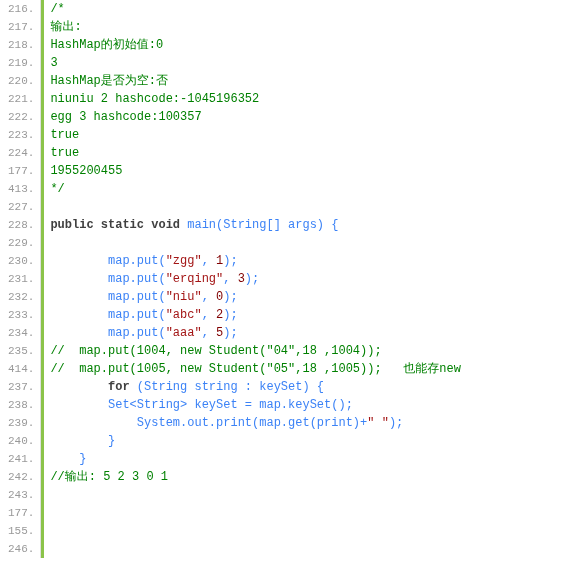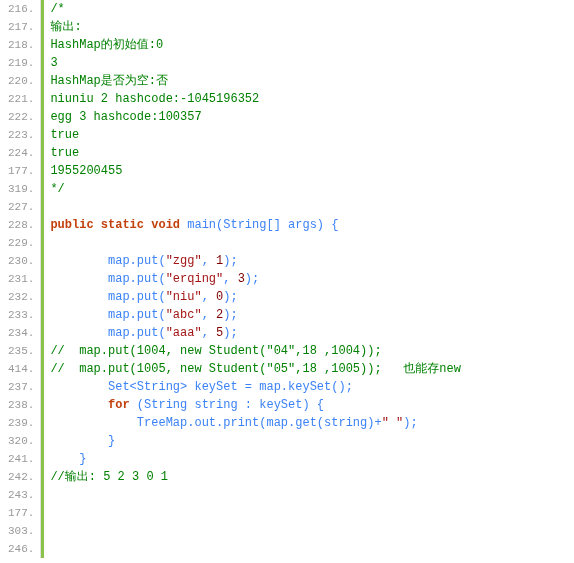--- a/index.html
+++ b/index.html
@@ -31,60 +31,60 @@
     flex: 1;
     border-left: 3px solid #8bc34a;
     overflow: hidden;
   }
   .line {
     height: 18px;
     padding-left: 6px;
     white-space: pre;
   }
   .c  { color: #008000; }   
-  .k  { color: #c2410c; font-weight: bold; }   
+  .k  { color: #404040; font-weight: bold; }   
   .t  { color: #3b82f6; }      
   .s  { color: #a31515; }   
   .n  { color: #800000; }   
 </style>
 </head>
 <body>
 
 <div class="editor">
   <div class="gutter" id="gutter">
       <div class="num">216.</div>
       <div class="num">217.</div>
       <div class="num">218.</div>
       <div class="num">219.</div>
       <div class="num">220.</div>
       <div class="num">221.</div>
       <div class="num">222.</div>
       <div class="num">223.</div>
       <div class="num">224.</div>
       <div class="num">177.</div>
-      <div class="num">319.</div>
+      <div class="num">413.</div>
       <div class="num">227.</div>
       <div class="num">228.</div>
       <div class="num">229.</div>
       <div class="num">230.</div>
       <div class="num">231.</div>
       <div class="num">232.</div>
       <div class="num">233.</div>
       <div class="num">234.</div>
       <div class="num">235.</div>
       <div class="num">414.</div>
       <div class="num">237.</div>
       <div class="num">238.</div>
       <div class="num">239.</div>
-      <div class="num">320.</div>
+      <div class="num">240.</div>
       <div class="num">241.</div>
       <div class="num">242.</div>
       <div class="num">243.</div>
       <div class="num">177.</div>
-      <div class="num">303.</div>
+      <div class="num">155.</div>
       <div class="num">246.</div>
     </div>
   <div class="code" id="code">
       <div class="line"><span class="c">/*</span></div>
       <div class="line"><span class="c">输出:</span></div>
       <div class="line"><span class="c">HashMap的初始值:0</span></div>
       <div class="line"><span class="c">3</span></div>
       <div class="line"><span class="c">HashMap是否为空:否</span></div>
       <div class="line"><span class="c">niuniu 2 hashcode:-1045196352</span></div>
       <div class="line"><span class="c">egg 3 hashcode:100357</span></div>
@@ -95,20 +95,20 @@
       <div class="line"><span class="t"></span></div>
       <div class="line"><span class="k">public static void</span><span class="t"> main(String[] args) {</span></div>
       <div class="line"><span class="t"></span></div>
       <div class="line"><span class="t">        map.put(</span><span class="s">"zgg"</span><span class="t">, </span><span class="n">1</span><span class="t">);</span></div>
       <div class="line"><span class="t">        map.put(</span><span class="s">"erqing"</span><span class="t">, </span><span class="n">3</span><span class="t">);</span></div>
       <div class="line"><span class="t">        map.put(</span><span class="s">"niu"</span><span class="t">, </span><span class="n">0</span><span class="t">);</span></div>
       <div class="line"><span class="t">        map.put(</span><span class="s">"abc"</span><span class="t">, </span><span class="n">2</span><span class="t">);</span></div>
       <div class="line"><span class="t">        map.put(</span><span class="s">"aaa"</span><span class="t">, </span><span class="n">5</span><span class="t">);</span></div>
       <div class="line"><span class="c">//  map.put(1004, new Student("04",18 ,1004));</span></div>
       <div class="line"><span class="c">//  map.put(1005, new Student("05",18 ,1005));   也能存new</span></div>
+      <div class="line"><span class="t">        </span><span class="k">for</span><span class="t"> (String string : keySet) {</span></div>
       <div class="line"><span class="t">        Set&lt;String&gt; keySet = map.keySet();</span></div>
-      <div class="line"><span class="t">        </span><span class="k">for</span><span class="t"> (String string : keySet) {</span></div>
-      <div class="line"><span class="t">            TreeMap.out.print(map.get(string)+</span><span class="s">" "</span><span class="t">);</span></div>
+      <div class="line"><span class="t">            System.out.print(map.get(print)+</span><span class="s">" "</span><span class="t">);</span></div>
       <div class="line"><span class="t">        }</span></div>
       <div class="line"><span class="t">    }</span></div>
       <div class="line"><span class="c">//输出: 5 2 3 0 1</span></div>
     </div>
 </div>
 
 </body></html>

